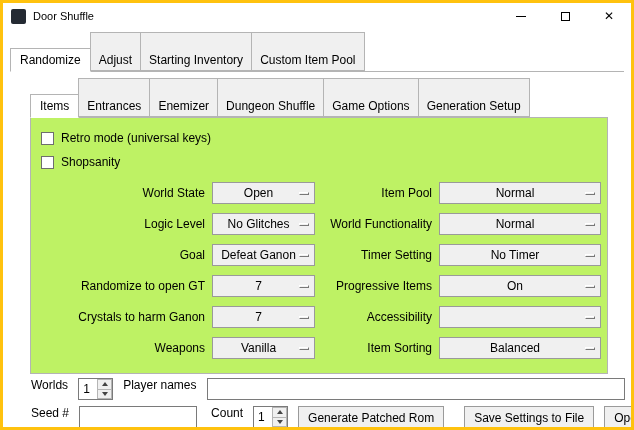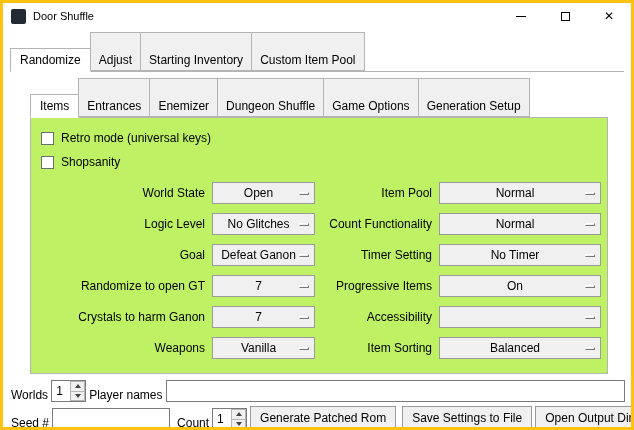--- a/index.html
+++ b/index.html
@@ -74,21 +74,21 @@
   .opt-menu .value { padding-right:10px; }
   .opt-ind {
     position:absolute; right:5px; top:9px;
     width:10px; height:3px; background:#f0f0f0;
     border-top:1px solid #ffffff; border-left:1px solid #ffffff;
     border-right:1px solid #777; border-bottom:1px solid #777;
   }
 
   
   .bottom { margin-top:auto; padding:4px 6px 5px 8px; display:flex; flex-direction:column; gap:4px; background:#fff; }
-  .brow { display:flex; align-items:flex-end; gap:3px; height:24px; }
+  .brow { display:flex; align-items:flex-start; gap:10px; height:24px;margin-left:20px; }
   .blabel { white-space:nowrap; }
   .entry {
     height:22px; border:1px solid #7a7a7a; background:#fff;
     font-family:"Liberation Sans", sans-serif; font-size:12px;
     padding:0 4px; outline:none;
   }
   .entry.grow { flex:1; min-width:0; }
   .entry.seed { width:118px; }
   .spin { display:flex; height:22px; border:1px solid #7a7a7a; background:#fff; }
   .spin-val { width:18px; display:flex; align-items:center; padding-left:4px; }
@@ -169,21 +169,21 @@
         <div class="opt-menu">
           <span class="value">Normal</span>
           <span class="opt-ind"></span>
         </div>
 
         <div class="opt-label">Logic Level</div>
         <div class="opt-menu">
           <span class="value">No Glitches</span>
           <span class="opt-ind"></span>
         </div>
-        <div class="opt-label">Count Functionality</div>
+        <div class="opt-label">World Functionality</div>
         <div class="opt-menu">
           <span class="value">Normal</span>
           <span class="opt-ind"></span>
         </div>
 
         <div class="opt-label">Goal</div>
         <div class="opt-menu">
           <span class="value">Defeat Ganon</span>
           <span class="opt-ind"></span>
         </div>

